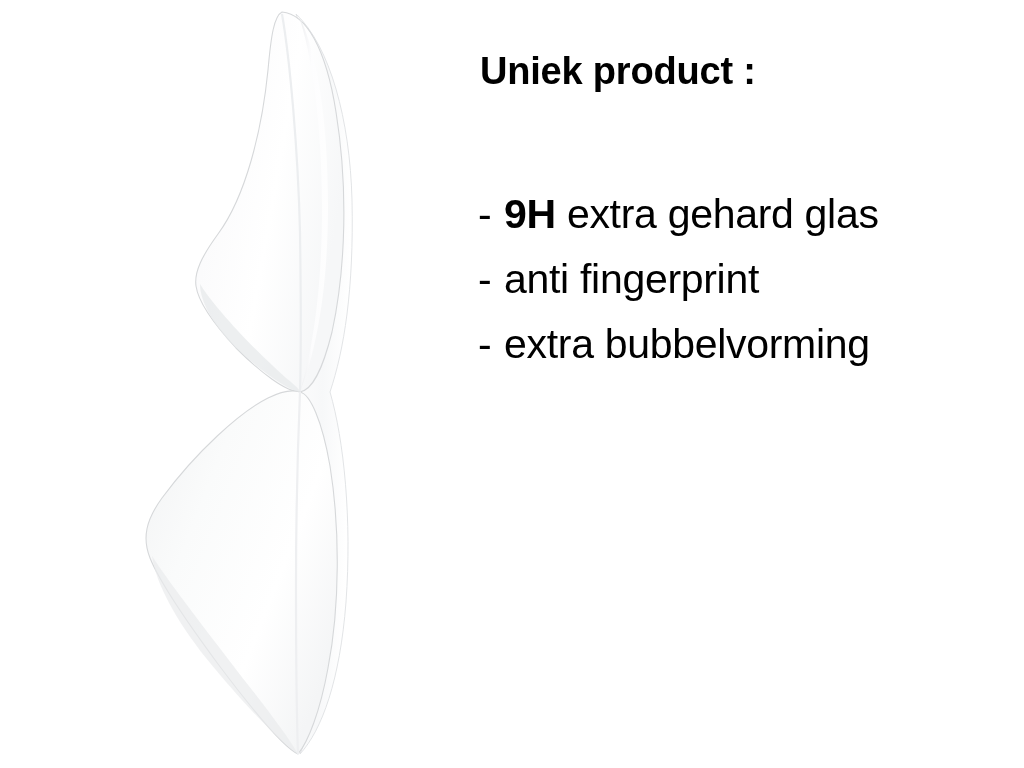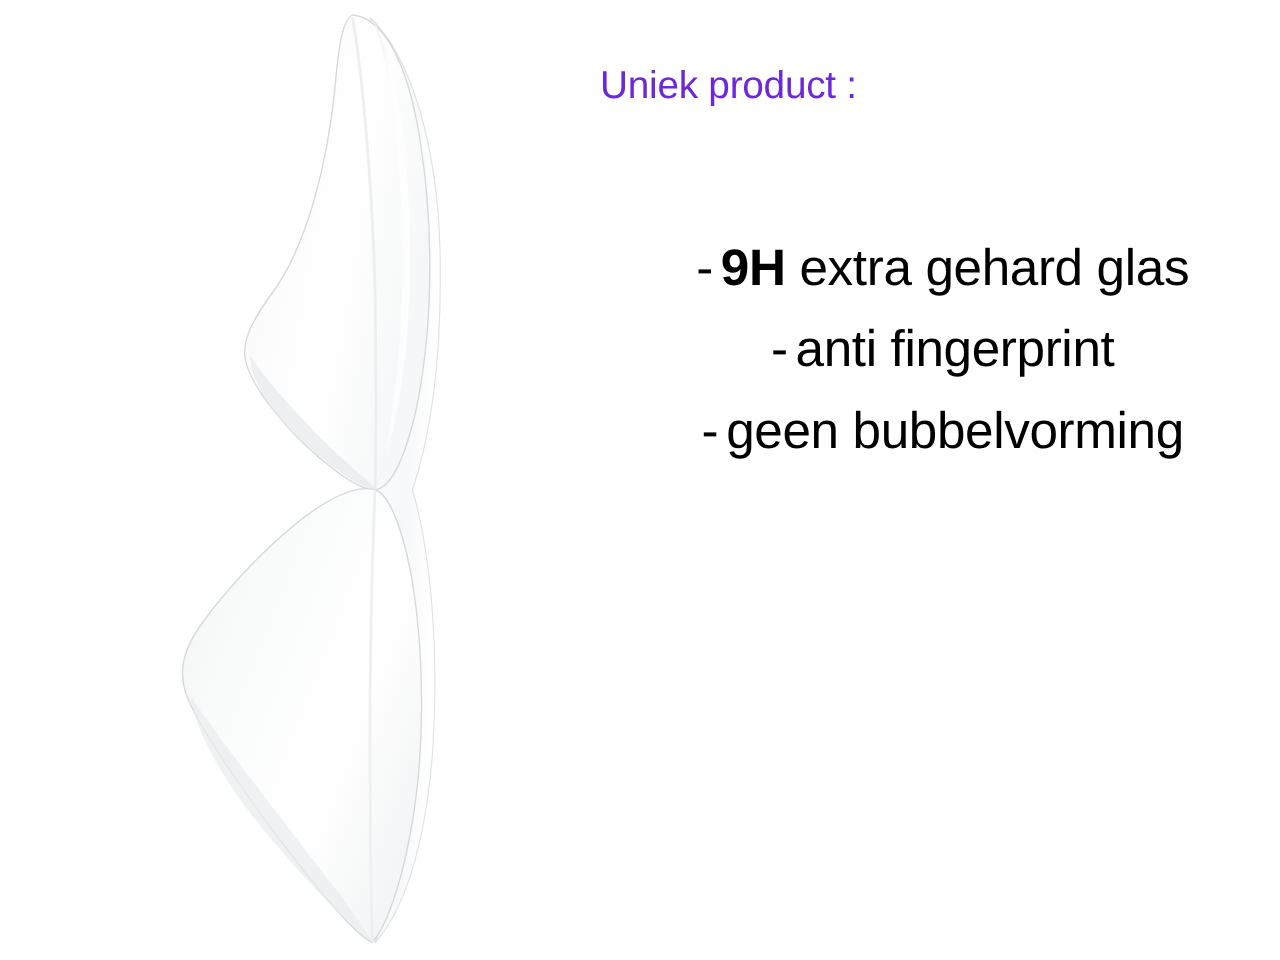--- a/index.html
+++ b/index.html
@@ -38,35 +38,34 @@
     position: absolute;
     left: 470px;
     top: 0;
     width: 554px;
     height: 768px;
   }
   #product-title {
     position: absolute;
     left: 10px;
     top: 50px;
-    font-size: 31px;
-    font-weight: normal;
-    color: #6d28d9;
+    font-size: 38px;
+    font-weight: bold;
+    color: #000000;
     letter-spacing: -0.2px;
     white-space: nowrap;
   }
   #feature-list {
     position: absolute;
     left: 8px;
     top: 182px;
     width: 546px;
     list-style: none;
     margin: 0;
     padding: 0;
-    text-align: center;
   }
   #feature-list li {
     font-size: 41px;
     line-height: 65px;
     color: #000000;
     white-space: nowrap;
     letter-spacing: -0.3px;
   }
   #feature-list li .dash {
     display: inline-block;
@@ -175,19 +174,19 @@
         <span class="dash">-</span><b>9H</b><span> extra gehard glas</span>
       </li>
 
 
       <li>
         <span class="dash">-</span><span>anti fingerprint</span>
       </li>
 
 
       <li>
-        <span class="dash">-</span><span>geen bubbelvorming</span>
+        <span class="dash">-</span><span>extra bubbelvorming</span>
       </li>
 
 
     </ul>
   </div>
 </div>
 
 </body></html>

